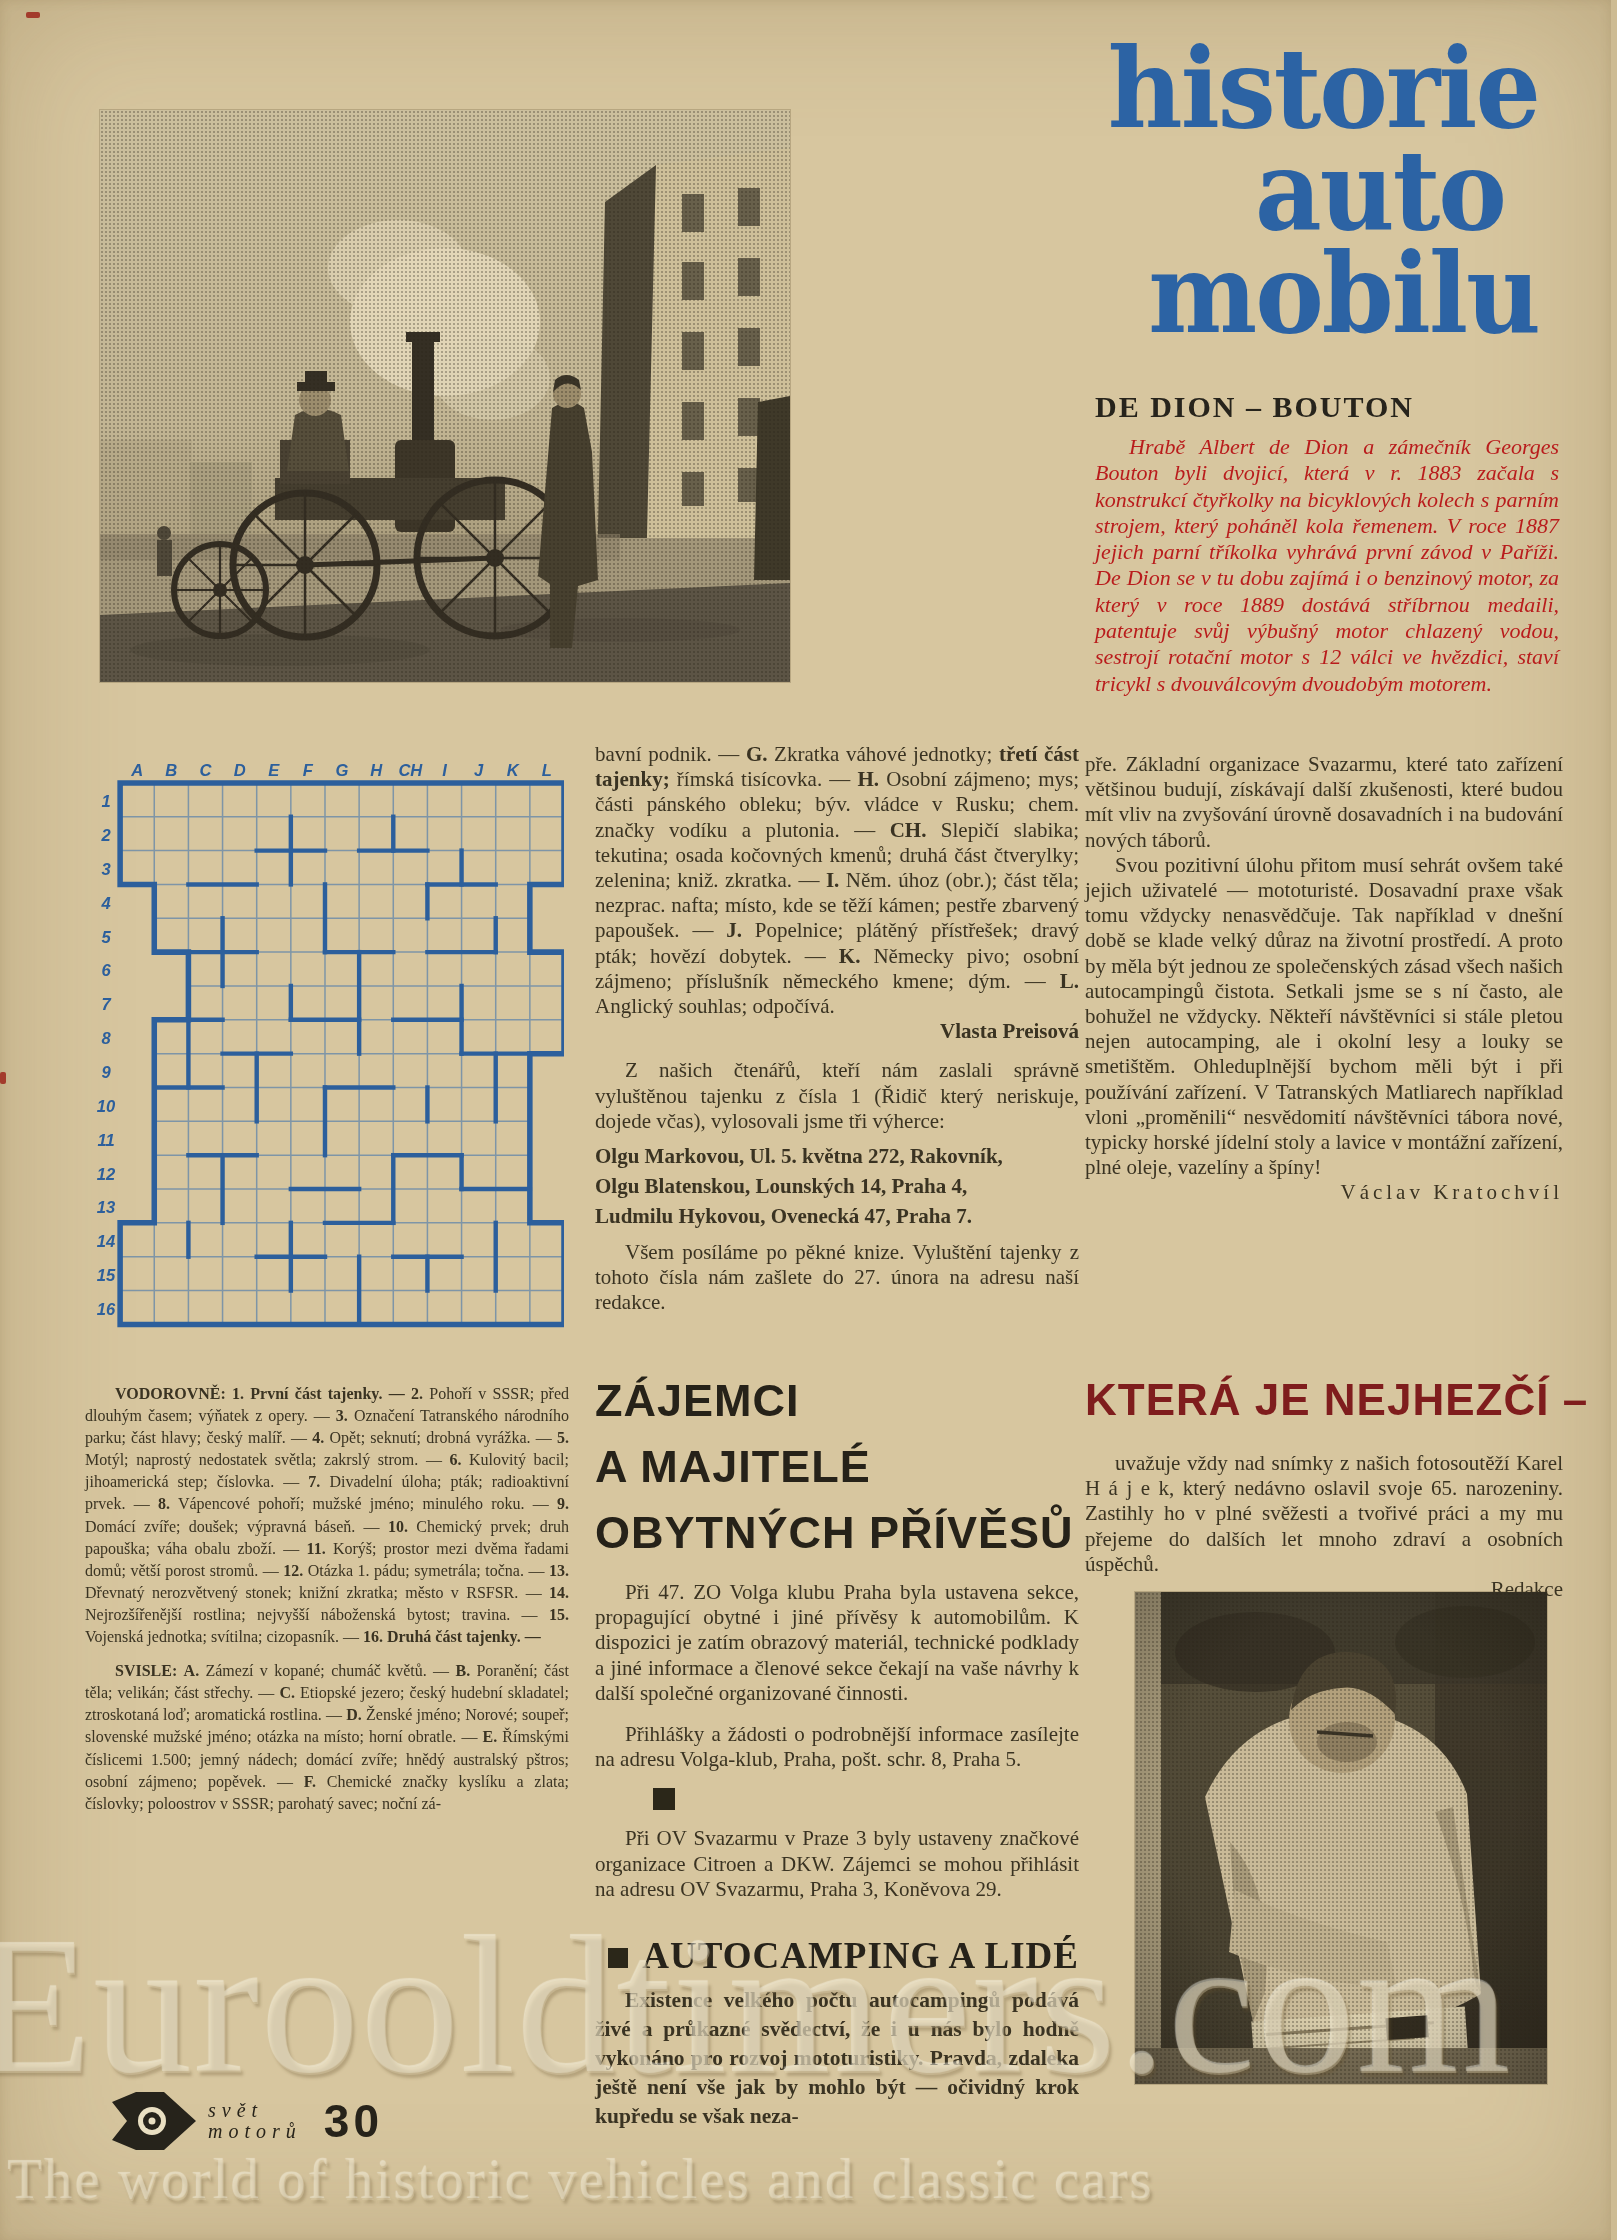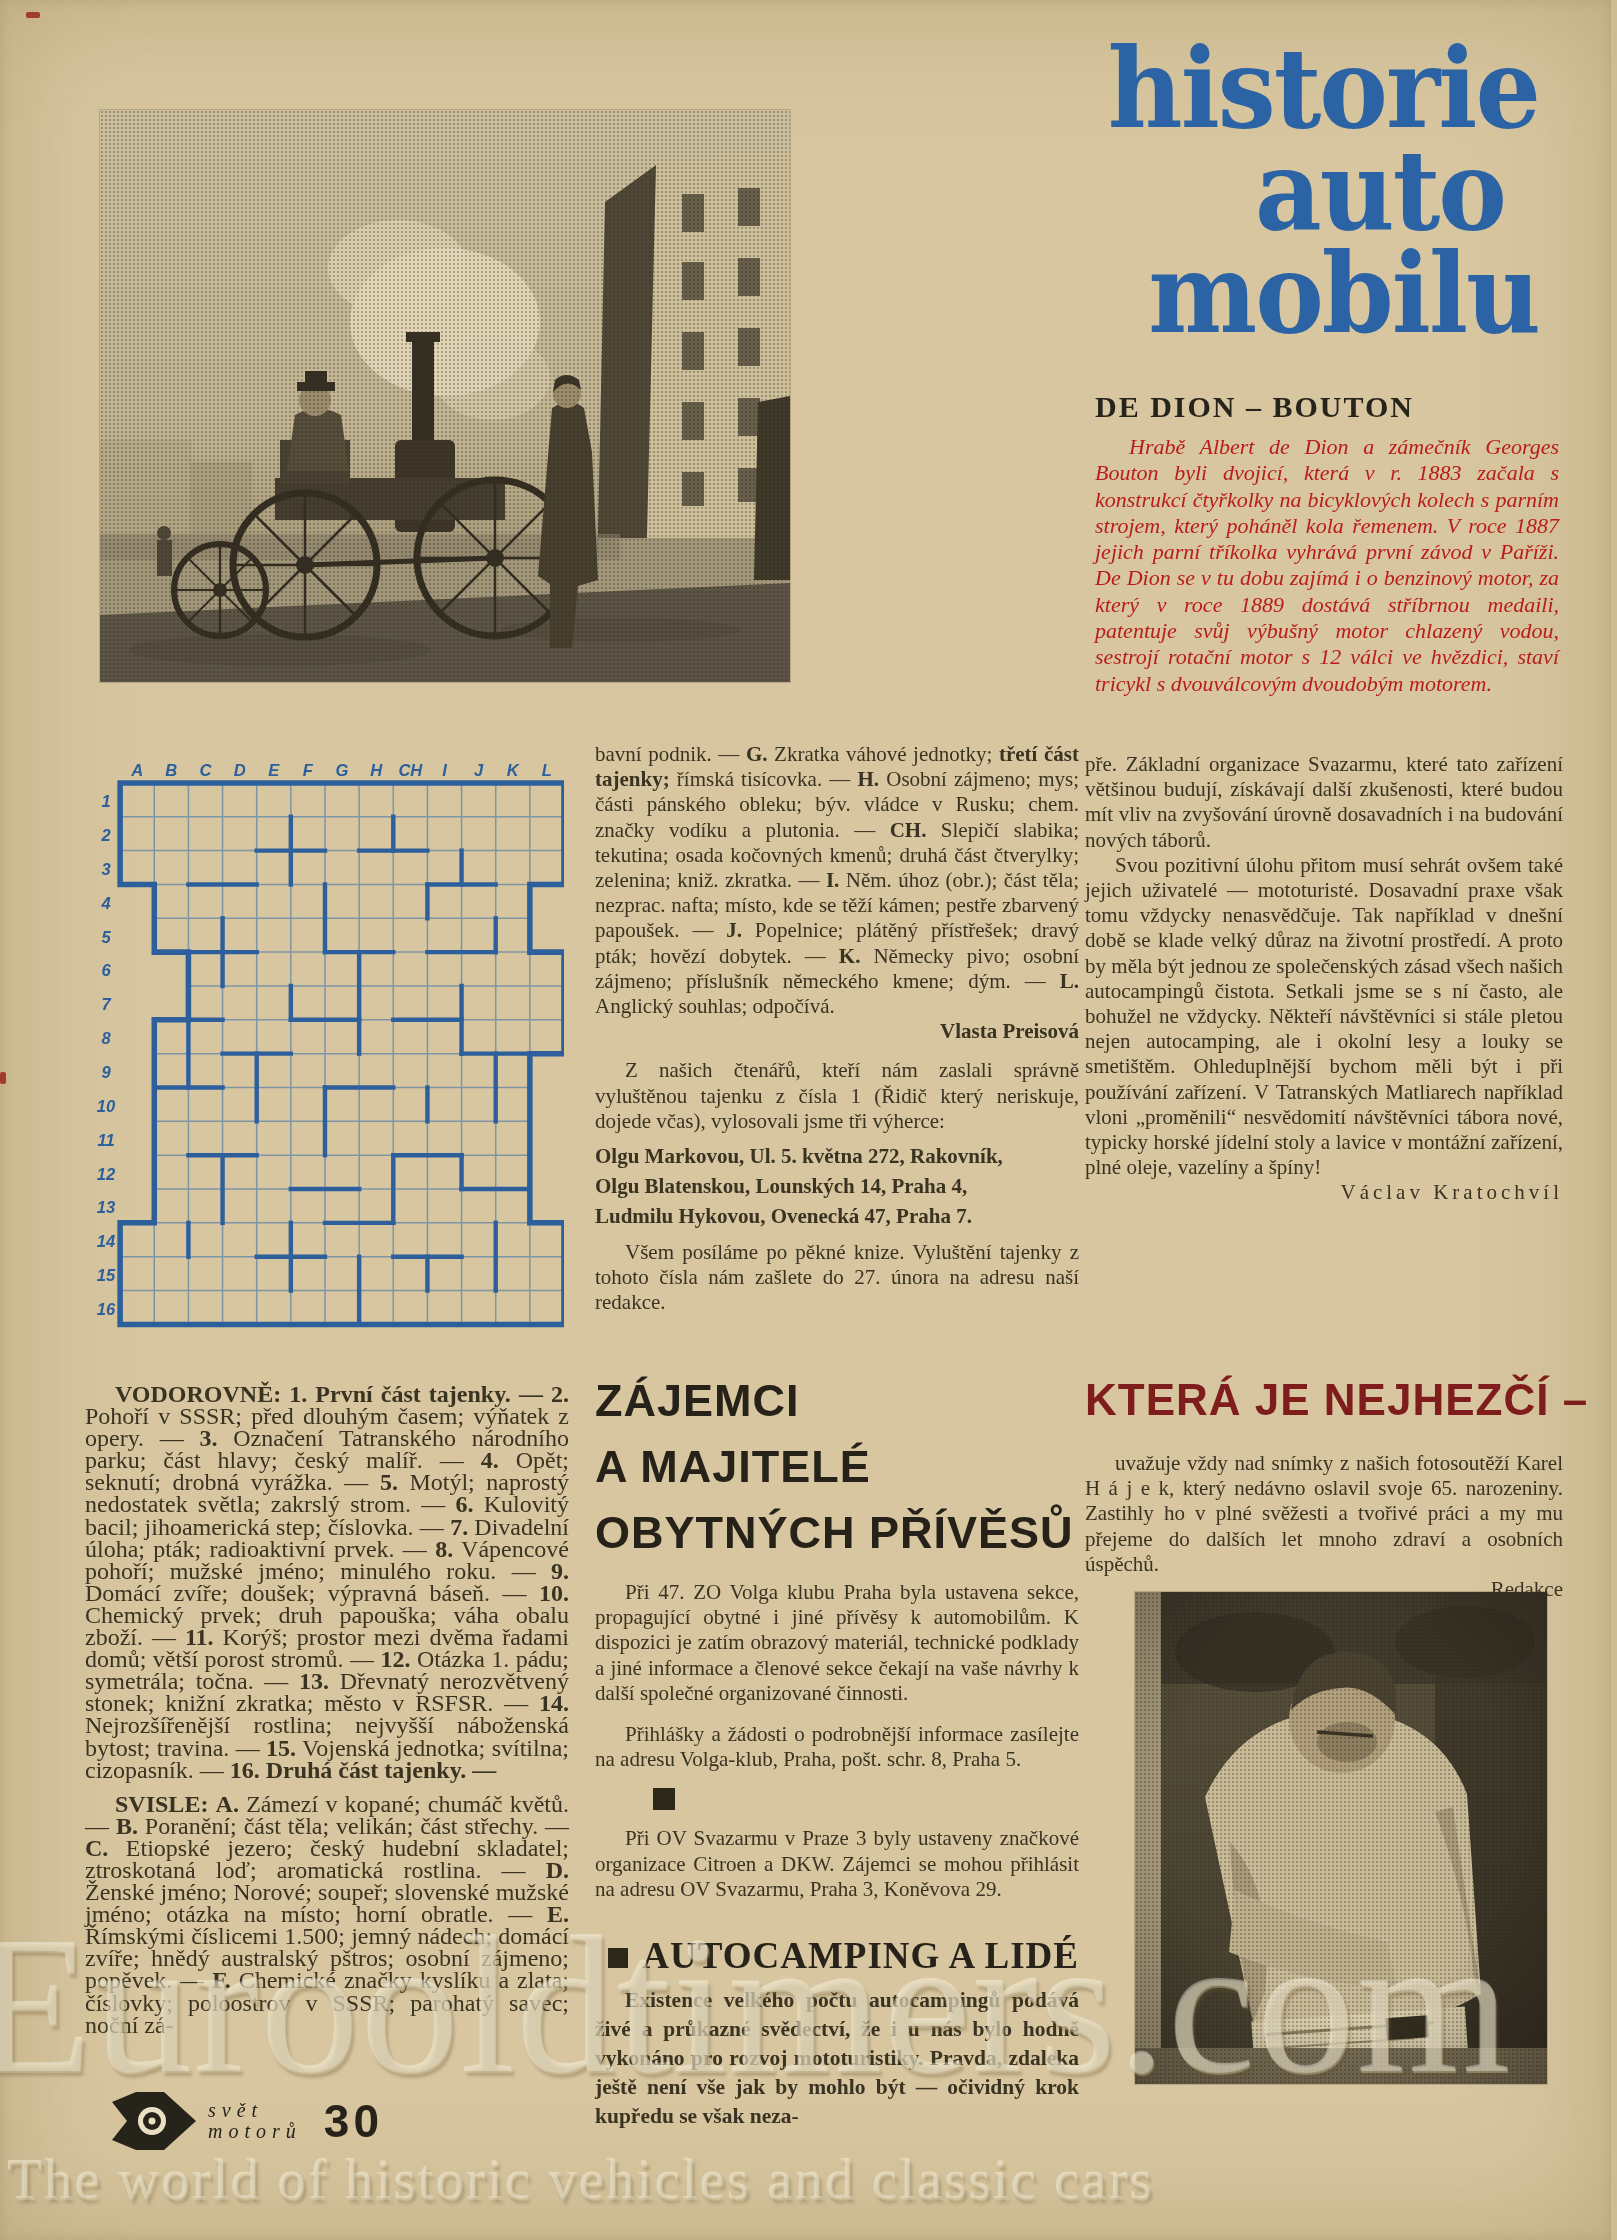--- a/index.html
+++ b/index.html
@@ -37,21 +37,21 @@
   
   .crossword{position:absolute;left:92px;top:754px;width:472px;height:578px;}
   .crossword svg{display:block;width:100%;height:100%;}
   
   .col{position:absolute;text-align:justify;}
   .col p{margin:0 0 0 0;}
   .b{font-weight:bold;}
   .ind{text-indent:30px;}
   .col-mid-top{left:595px;top:742px;width:484px;font-size:21px;line-height:25.2px;}
   .col-right-top{left:1085px;top:752px;width:478px;font-size:21px;line-height:25.2px;}
-  .col-left-clues{left:85px;top:1383px;width:484px;font-size:24px;line-height:22.1px;}
+  .col-left-clues{left:85px;top:1383px;width:484px;font-size:16px;line-height:22.1px;}
   .col-left-clues p{margin-bottom:12px;}
   .col-mid-low{left:595px;top:1368px;width:484px;font-size:21px;line-height:25.2px;}
   .col-right-low{left:1085px;top:1375px;width:478px;font-size:21px;line-height:25.2px;}
   .gap{height:14px;}
   .pullup{margin-top:-25px;text-align:right;}
   .sig-bold{font-weight:bold;}
   .sig-spaced{letter-spacing:4px;}
   .winner{font-weight:bold;margin:5px 0 5px 0 !important;}
   .winner-first{margin-top:10px !important;}
   .outro{margin-top:10px !important;}

